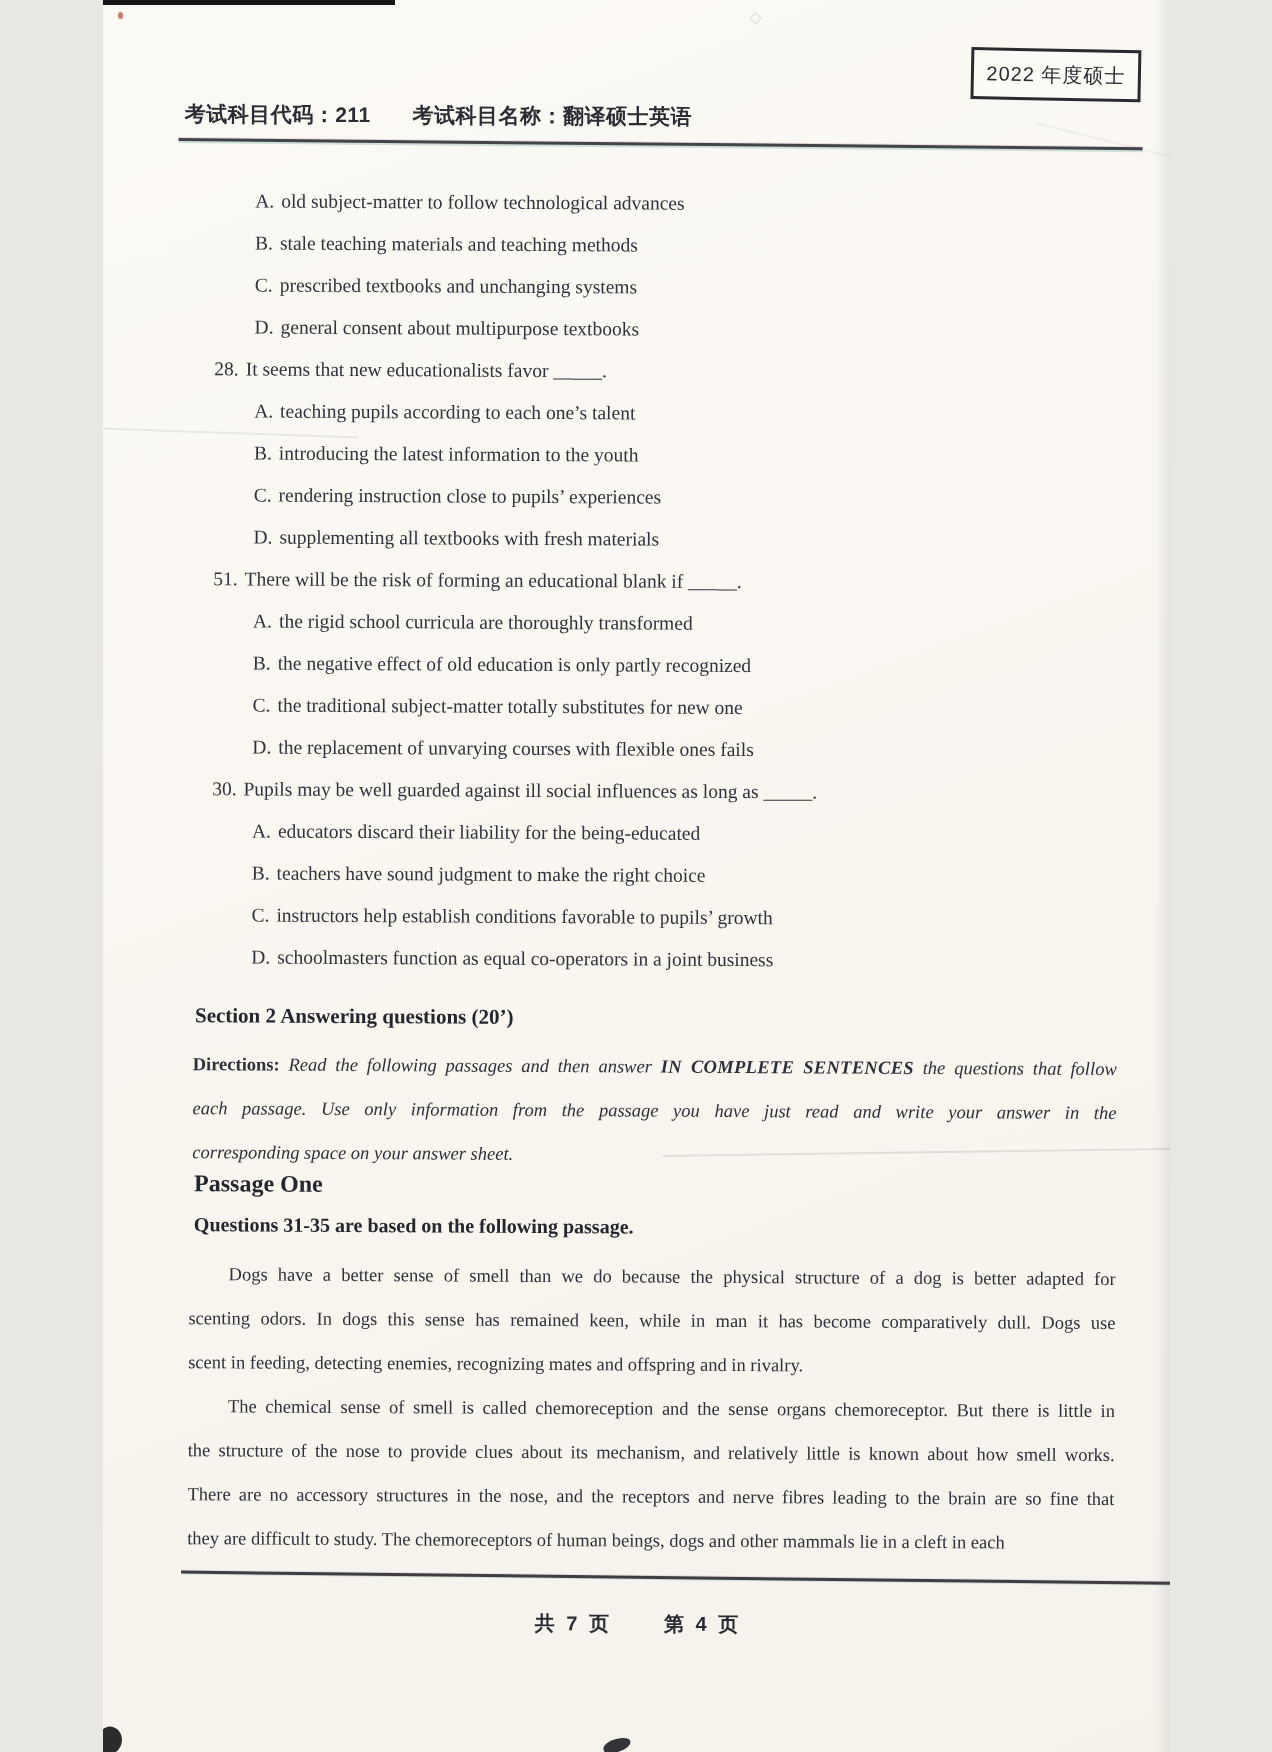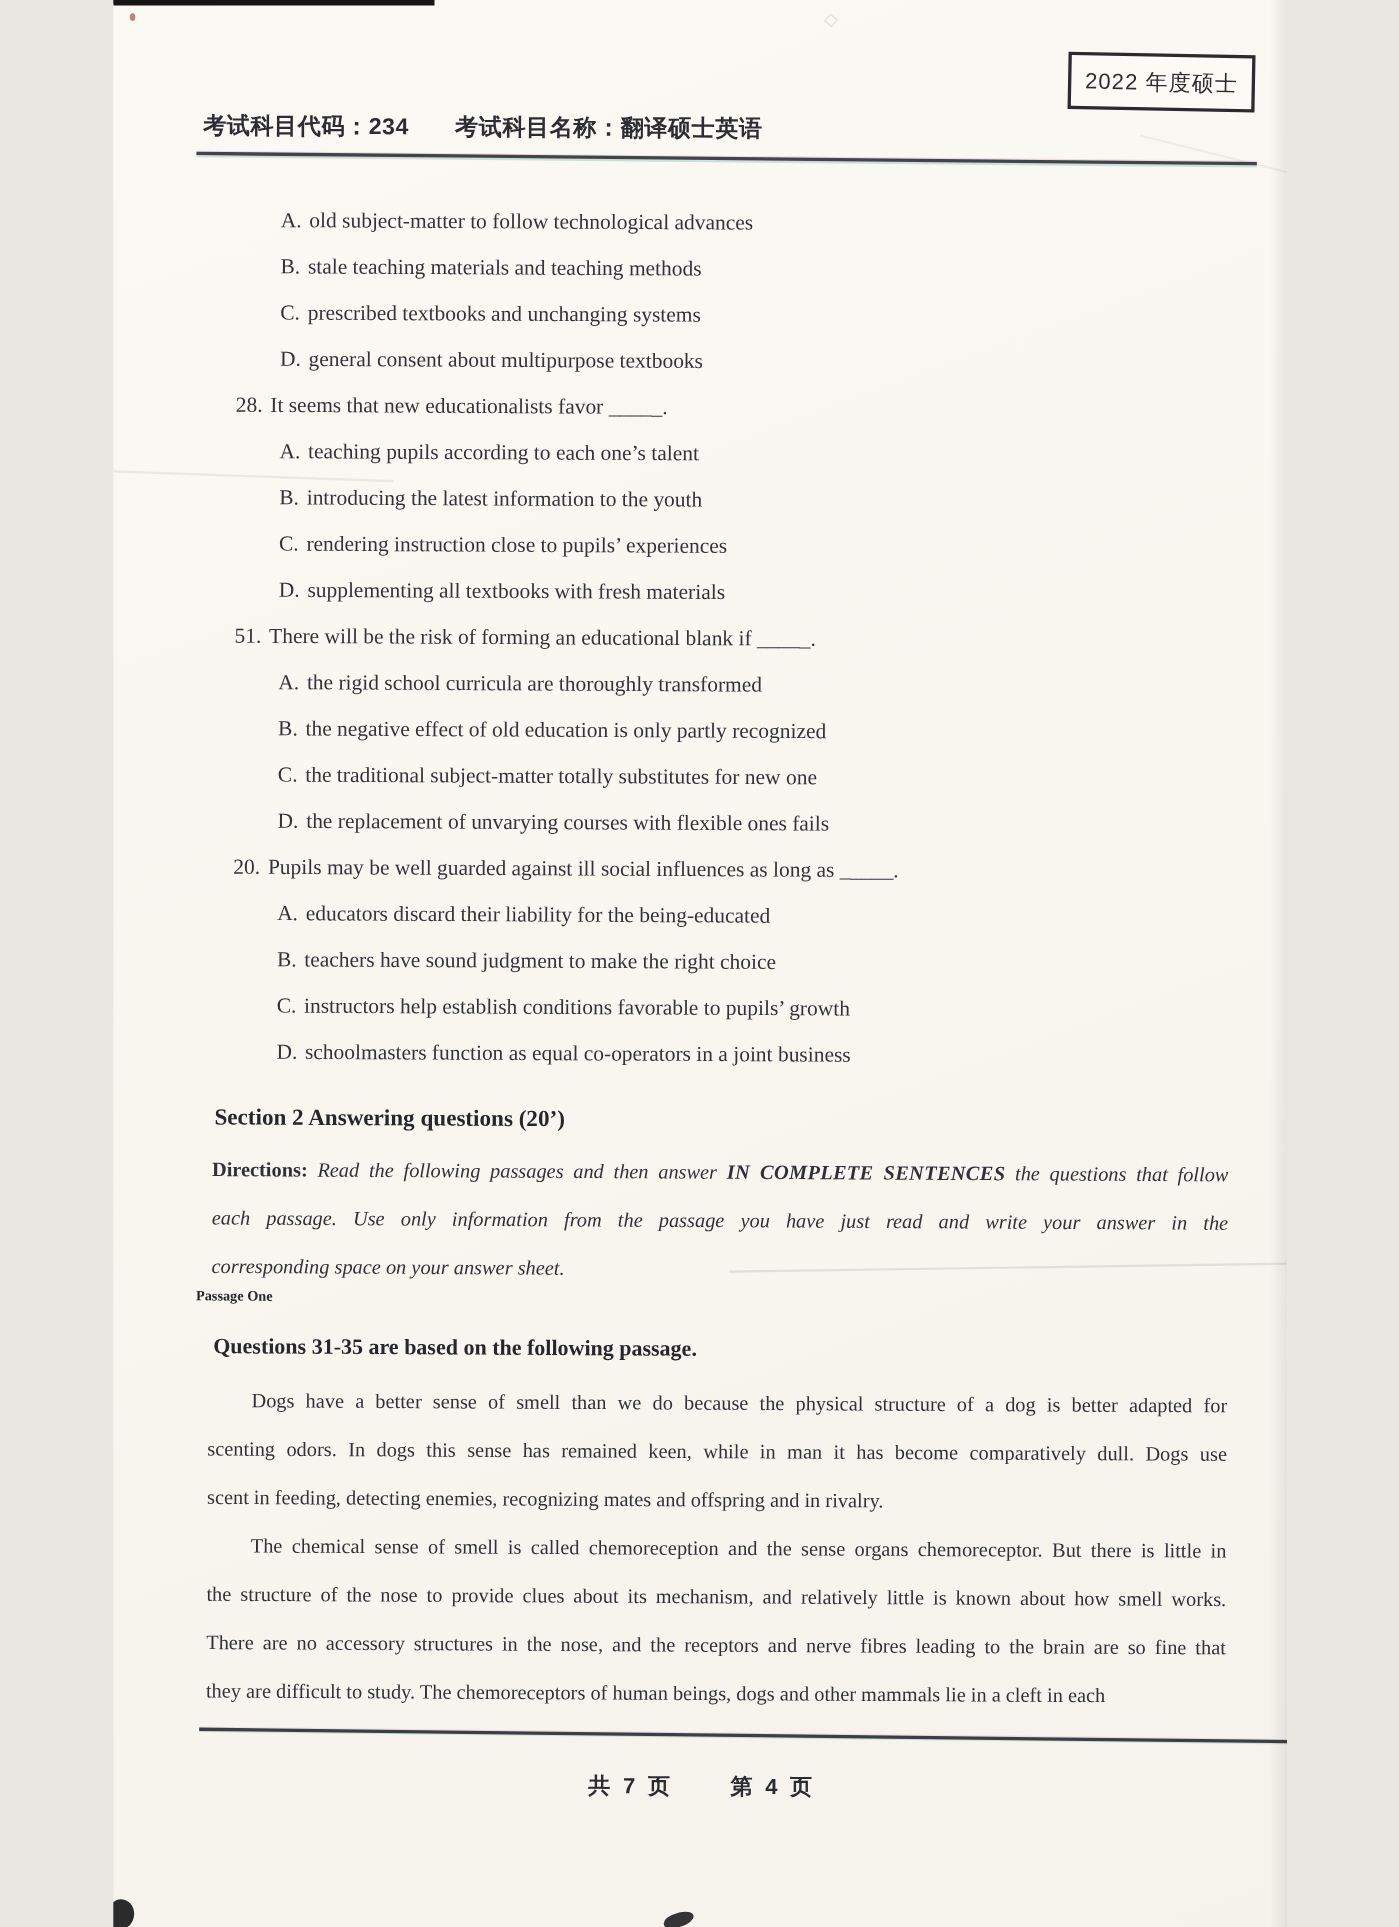--- a/index.html
+++ b/index.html
@@ -64,21 +64,21 @@
   .sec2-heading{
     position:absolute;left:97px;top:1003px;font-size:21px;font-weight:700;color:#26262e;white-space:nowrap;
   }
   .directions{position:absolute;left:95px;top:1042px;width:924px;font-size:18.5px;line-height:44px;color:#30303a;}
   .directions .dline{height:44px;overflow:hidden;}
   .directions .just{text-align:justify;text-align-last:justify;}
   .directions .d-label{font-weight:700;font-style:normal;margin-top:16px;}
   .directions .d-it{font-style:italic;}
   .directions .d-emph{font-style:italic;font-weight:700;letter-spacing:.3px;}
 
-  .passage-one{position:absolute;left:81px;top:1170px;font-size:13px;font-weight:700;color:#26262e;}
+  .passage-one{position:absolute;left:97px;top:1170px;font-size:24px;font-weight:700;color:#26262e;}
   .q-range{position:absolute;left:97px;top:1213px;font-size:20px;font-weight:700;color:#26262e;}
 
   .passage{position:absolute;left:92px;top:1252px;width:927px;font-size:18.5px;line-height:44px;color:#30303a;}
   .pline{height:44px;overflow:hidden;}
   .pline.pj{text-align:justify;text-align-last:justify;}
   .pline.first{text-indent:40px;}
 
   
   .footer-rule{
     position:absolute;left:86px;top:1574px;width:1162px;height:3px;background:#3d3d45;
@@ -107,21 +107,21 @@
   <div class="blob b2"></div>
   <div class="blob b3"></div>
 
   <div class="tilt">
 
     <div class="year-box">
       <span>2022 年度硕士</span>
     </div>
 
     <div class="subject-header">
-      <span>考试科目代码：234</span><span class="gap"></span><span>考试科目名称：翻译硕士英语</span>
+      <span>考试科目代码：211</span><span class="gap"></span><span>考试科目名称：翻译硕士英语</span>
     </div>
     <div class="header-rule"></div>
 
     <div class="mcq">
 
         <div class="mcq-line option">
           <span class="lbl">A.</span><span>old subject-matter to follow technological advances</span>
         </div>
 
         <div class="mcq-line option">
@@ -170,21 +170,21 @@
 
         <div class="mcq-line option">
           <span class="lbl">C.</span><span>the traditional subject-matter totally substitutes for new one</span>
         </div>
 
         <div class="mcq-line option">
           <span class="lbl">D.</span><span>the replacement of unvarying courses with flexible ones fails</span>
         </div>
 
         <div class="mcq-line stem">
-          <span class="lbl">20.</span><span>Pupils may be well guarded against ill social influences as long as _____.</span>
+          <span class="lbl">30.</span><span>Pupils may be well guarded against ill social influences as long as _____.</span>
         </div>
 
         <div class="mcq-line option">
           <span class="lbl">A.</span><span>educators discard their liability for the being-educated</span>
         </div>
 
         <div class="mcq-line option">
           <span class="lbl">B.</span><span>teachers have sound judgment to make the right choice</span>
         </div>
 

